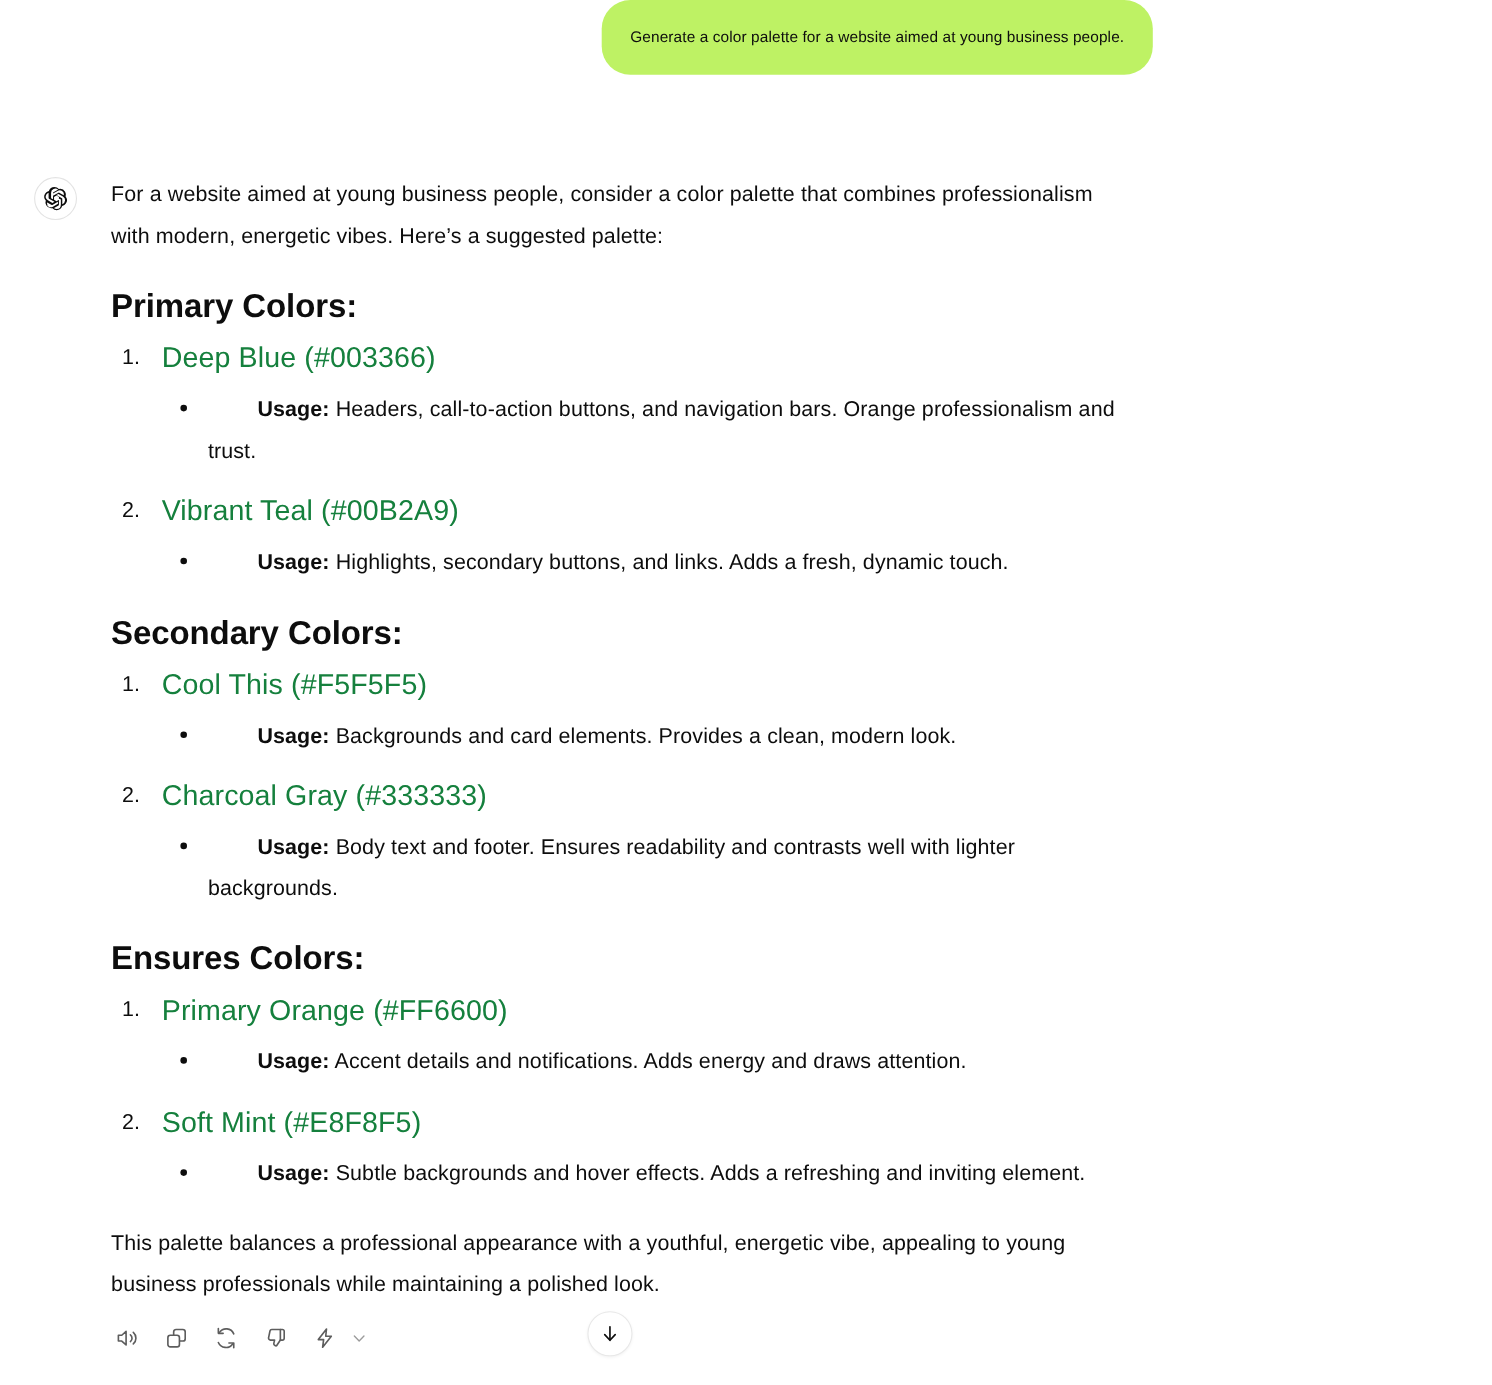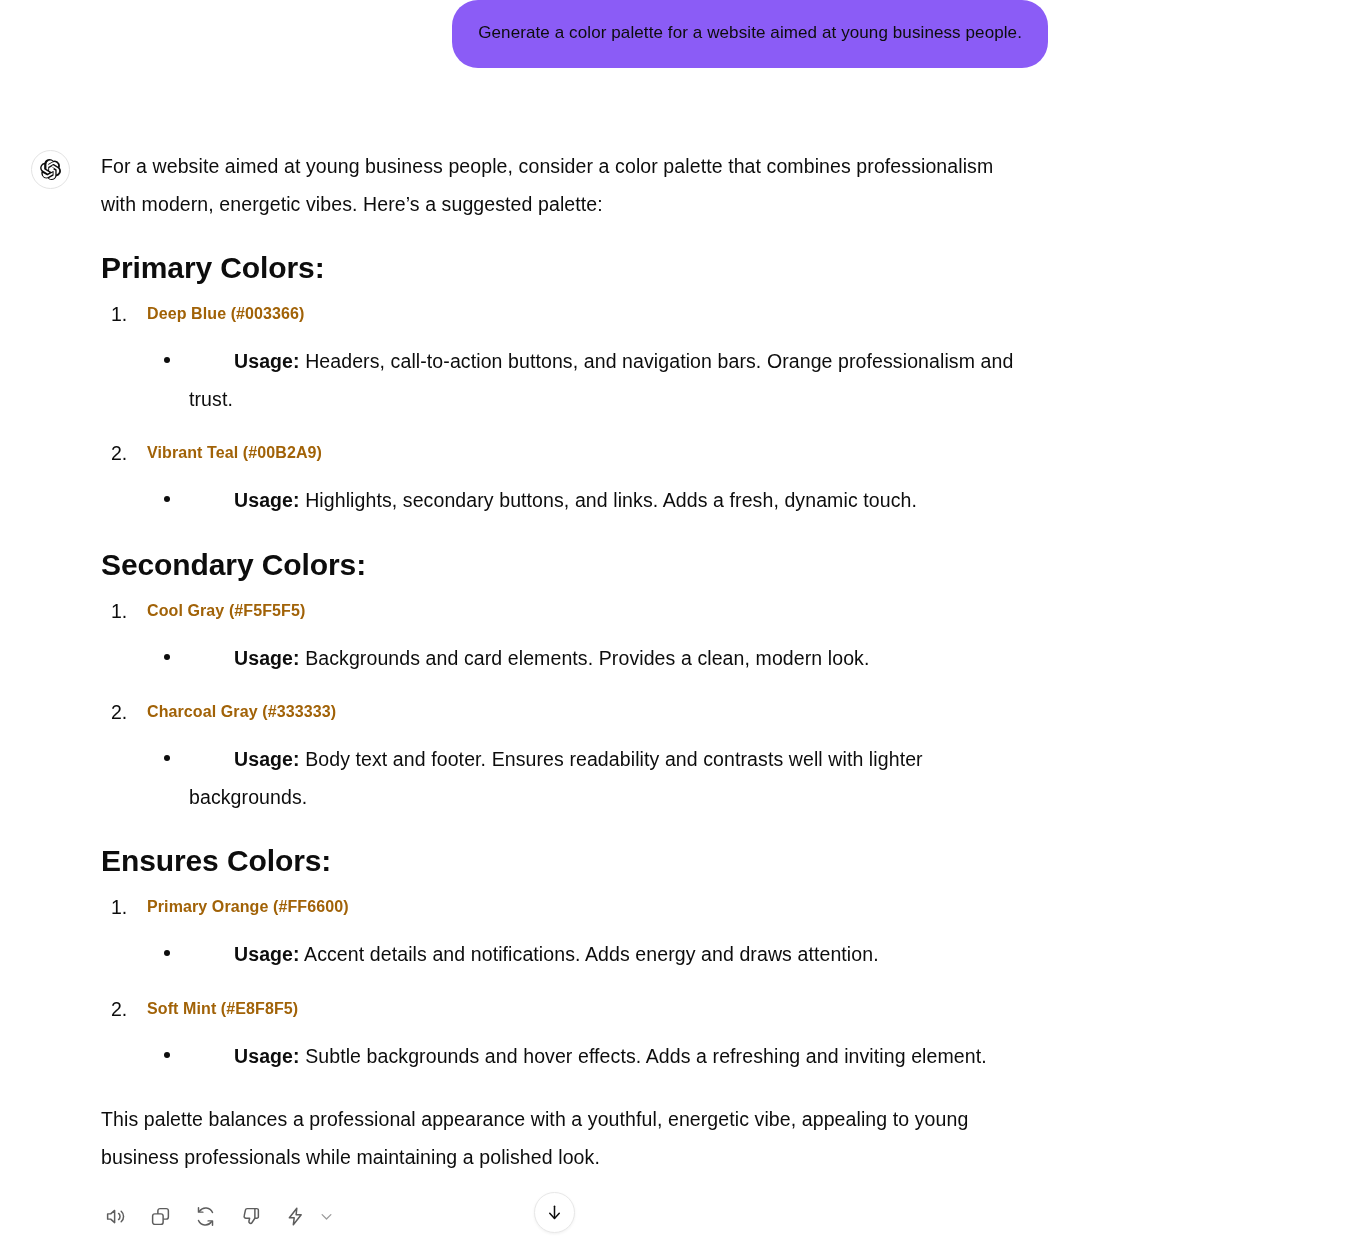--- a/index.html
+++ b/index.html
@@ -8,33 +8,33 @@
     width: 1356px; height: 1259px;
     background: #ffffff;
     font-family: "Liberation Sans", "DejaVu Sans", sans-serif;
     -webkit-font-smoothing: antialiased;
   }
   .page { position: relative; width: 1356px; height: 1259px; overflow: hidden; background:#fff; }
 
   
   .user-row { position: absolute; top: 0px; left: 0; width: 1356px; display: flex; justify-content: flex-end; }
   .user-bubble {
-    background: #8b5cf6;
+    background: #bef264;
     border-radius: 26px;
     padding: 17px 26px 19px 26px;
     max-width: 712px;
     margin-right: 308px;
     color: #0d0d0d;
-    font-size: 17px;
+    font-size: 14px;
     line-height: 32px;
     letter-spacing: .1px;
   }
 
   
-  .assistant { position: absolute; top: 148px; left: 0; width: 1356px; }
+  .assistant { position: absolute; top: 159px; left: 0; width: 1356px; }
   .avatar {
     position: absolute; left: 31px; top: 2px;
     width: 39px; height: 39px; border-radius: 50%;
     border: 1px solid #e3e3e3; background: #fff;
     display: flex; align-items: center; justify-content: center;
   }
   .msg { margin-left: 101px; width: 930px; color: #0d0d0d; }
 
   p.para {
     margin: 0;
@@ -60,22 +60,22 @@
     margin: 14px 0 0 0;
     padding: 0;
   }
   ol.items > li.item { position: relative; padding-left: 46px; margin-top: 18px; }
   ol.items > li.item:first-child { margin-top: 0; }
   .num {
     position: absolute; left: 10px; top: 0;
     font-size: 19.5px; line-height: 34px; color: #0d0d0d;
   }
   .item-title {
-    font-size: 16px; font-weight: 700; line-height: 34px;
-    letter-spacing: .1px; color: #a16207;
+    font-size: 26px; font-weight: 400; line-height: 34px;
+    letter-spacing: .1px; color: #15803d;
   }
   ul.sub { list-style: none; margin: 12px 0 0 0; padding: 0; }
   ul.sub > li.usage { position: relative; padding-left: 42px; }
   .dot {
     position: absolute; left: 17px; top: 14px;
     width: 6px; height: 6px; border-radius: 50%; background: #0d0d0d;
   }
   .usage-text {
     font-size: 19.5px; line-height: 37.5px; letter-spacing: .1px; color: #0d0d0d;
     display: block;
@@ -146,21 +146,21 @@
               <span class="usage-text"><b>Usage:</b><span> Highlights, secondary buttons, and links. Adds a fresh, dynamic touch.</span></span>
             </li>
           </ul>
         </li>
       </ol>
 
       <h3 class="section">Secondary Colors:</h3>
       <ol class="items">
         <li class="item">
           <span class="num">1.</span>
-          <span class="item-title">Cool Gray (#F5F5F5)</span>
+          <span class="item-title">Cool This (#F5F5F5)</span>
           <ul class="sub">
             <li class="usage">
               <span class="dot"></span>
               <span class="usage-text"><b>Usage:</b><span> Backgrounds and card elements. Provides a clean, modern look.</span></span>
             </li>
           </ul>
         </li>
         <li class="item">
           <span class="num">2.</span>
           <span class="item-title">Charcoal Gray (#333333)</span>

